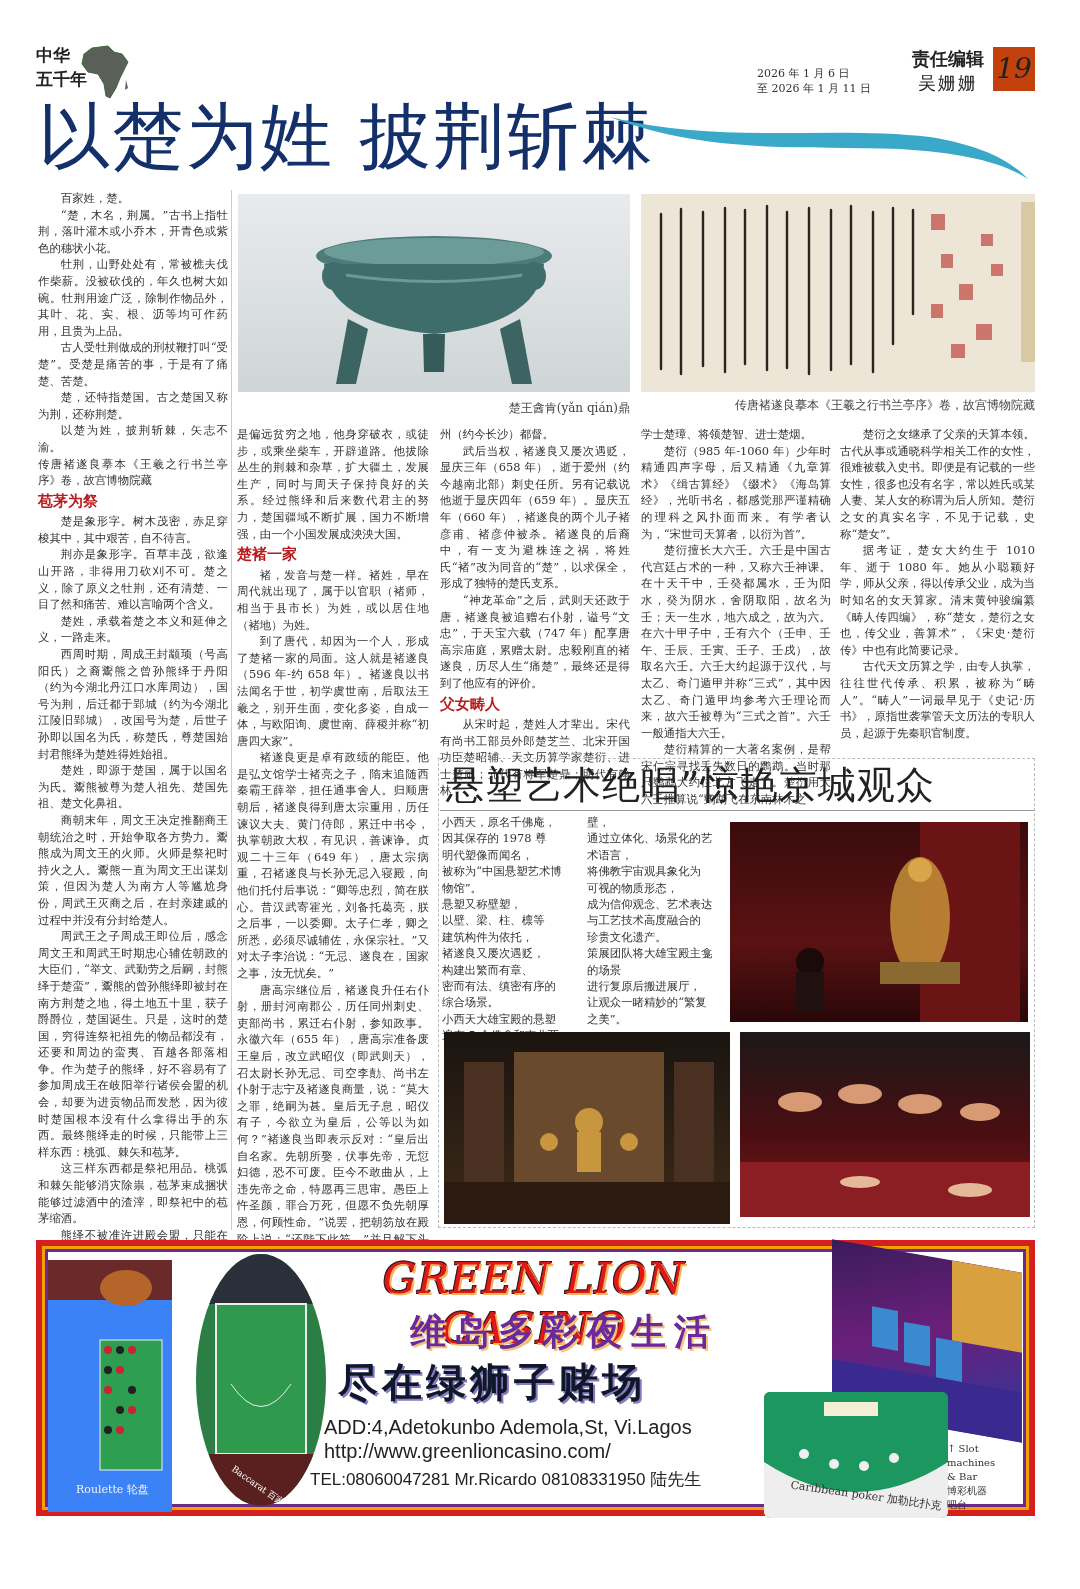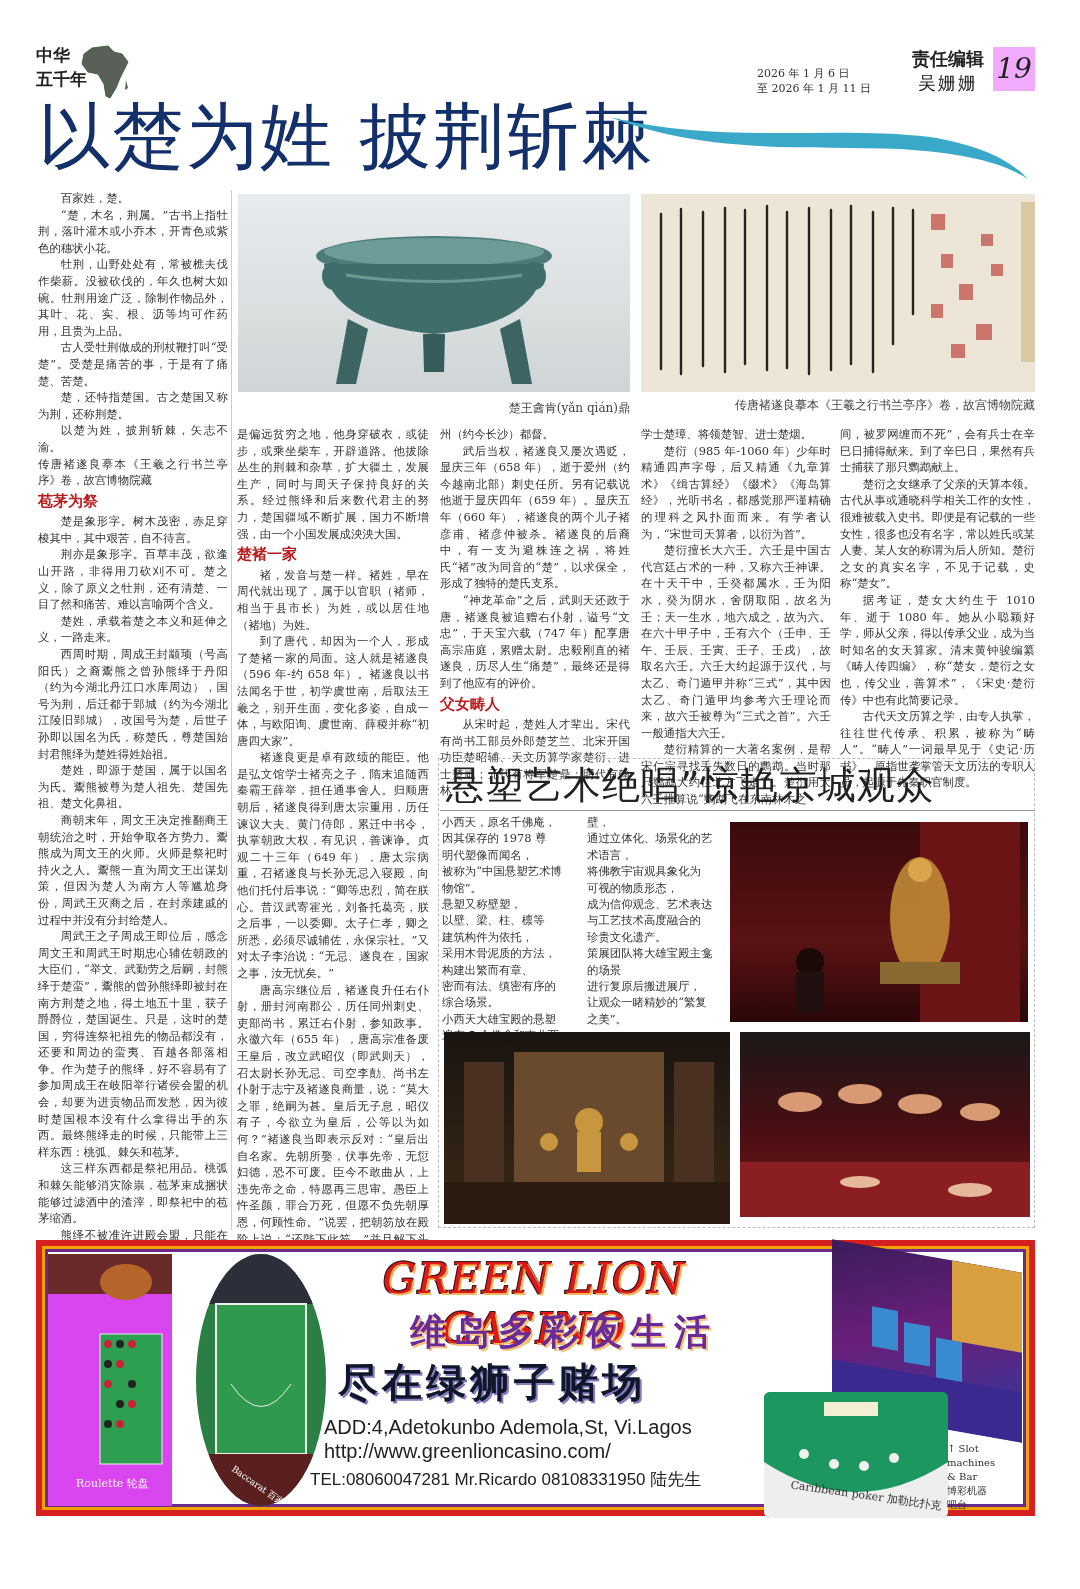--- a/index.html
+++ b/index.html
@@ -6,21 +6,21 @@
 body{width:1080px;height:1589px;background:#fff;position:relative;overflow:hidden;font-family:"DejaVu Serif","Liberation Serif",serif;color:#2a2a2a}
 .abs{position:absolute}
 .col{position:absolute;font-size:11.4px;line-height:16.6px;text-align:justify;color:#333;white-space:normal}
 .col p{text-indent:2em}
 .col p.noind{text-indent:0}
 .sub{font-family:"DejaVu Sans","Liberation Sans",sans-serif;font-weight:bold;color:#b91c1c;font-size:15px;text-align:left;text-indent:0 !important;margin:4px 0 4px}
 .logo-text{font-family:"DejaVu Sans","Liberation Sans",sans-serif;font-weight:bold;font-size:17px;line-height:22px;color:#222}
 .headline{font-family:"DejaVu Sans","Liberation Sans",sans-serif;font-weight:400;font-size:72px;color:#13306b;letter-spacing:2px}
 .date{font-size:11px;line-height:15px;color:#333}
 .editor{font-family:"DejaVu Sans","Liberation Sans",sans-serif;font-size:18px;font-weight:bold;color:#222;line-height:22px;text-align:center}
-.pageno{background:#f0abfc;color:#222;font-style:italic;font-size:28px;text-align:center;line-height:44px;font-family:"DejaVu Serif",serif}
+.pageno{background:#c2410c;color:#222;font-style:italic;font-size:28px;text-align:center;line-height:44px;font-family:"DejaVu Serif",serif}
 .photo{position:absolute;overflow:hidden}
 .caption{font-size:12px;color:#444;text-align:right;position:absolute}
 .dashed-box{position:absolute;border:1px dashed #bbb}
 .box-title{font-family:"DejaVu Sans","Liberation Sans",sans-serif;font-size:38px;color:#222;letter-spacing:1px}
 .poem{position:absolute;font-size:11.4px;line-height:16.4px;color:#333}
 .ad{position:absolute;left:36px;top:1240px;width:999px;height:276px;border:6px solid #d61f1f;background:#fff;
   box-shadow:0 0 0 3px #f2a200 inset, 0 0 0 6px #6a2a8a inset}
 .ad-title{font-family:"DejaVu Serif",serif;font-weight:400;font-style:italic;font-size:42px;color:#e01818;letter-spacing:1px;
   text-shadow:2px 2px 0 #f5b55a, -1px -1px 0 #3a1a1a, 1px -1px 0 #3a1a1a, -1px 1px 0 #3a1a1a}
 .ad-cn1{font-family:"DejaVu Serif",serif;font-weight:bold;font-size:36px;color:#6a2a9a;letter-spacing:8px;text-shadow:2px 2px 0 #f3c47a}
@@ -138,40 +138,39 @@
 </div>
 
 <div class="col" style="left:641px;top:426px;width:190px">
   <p class="noind">学士楚璋、将领楚智、进士楚烟。</p>
   <p>楚衍（985 年-1060 年）少年时精通四声字母，后又精通《九章算术》《缉古算经》《缀术》《海岛算经》，光听书名，都感觉那严谨精确的理科之风扑面而来。有学者认为，“宋世司天算者，以衍为首”。</p>
   <p>楚衍擅长大六壬。六壬是中国古代宫廷占术的一种，又称六壬神课。在十天干中，壬癸都属水，壬为阳水，癸为阴水，舍阴取阳，故名为壬；天一生水，地六成之，故为六。在六十甲子中，壬有六个（壬申、壬午、壬辰、壬寅、壬子、壬戌），故取名六壬。六壬大约起源于汉代，与太乙、奇门遁甲并称“三式”，其中因太乙、奇门遁甲均参考六壬理论而来，故六壬被尊为“三式之首”。六壬一般通指大六壬。</p>
   <p>楚衍精算的一大著名案例，是帮宋仁宗寻找丢失数日的鹦鹉。当时那只鹦鹉大约往北方飞走了。楚衍用大六壬推算说“鹦鹉飞在东南林木之</p>
 </div>
 
 <div class="col" style="left:840px;top:426px;width:195px">
-  <p class="noind">间，被罗网缠而不死”，会有兵士在辛巳日捕得献来。到了辛巳日，果然有兵士捕获了那只鹦鹉献上。</p>
   <p>楚衍之女继承了父亲的天算本领。古代从事或通晓科学相关工作的女性，很难被载入史书。即便是有记载的一些女性，很多也没有名字，常以姓氏或某人妻、某人女的称谓为后人所知。楚衍之女的真实名字，不见于记载，史称“楚女”。</p>
   <p>据考证，楚女大约生于 1010 年、逝于 1080 年。她从小聪颖好学，师从父亲，得以传承父业，成为当时知名的女天算家。清末黄钟骏编纂《畴人传四编》，称“楚女，楚衍之女也，传父业，善算术”，《宋史·楚衍传》中也有此简要记录。</p>
   <p>古代天文历算之学，由专人执掌，往往世代传承、积累，被称为“畴人”。“畴人”一词最早见于《史记·历书》，原指世袭掌管天文历法的专职人员，起源于先秦职官制度。</p>
 </div>
 
 <div class="dashed-box" style="left:438px;top:758px;width:597px;height:470px"></div>
 <div class="abs box-title" style="left:446px;top:760px;line-height:50px">悬塑艺术绝唱”惊艳京城观众</div>
 <div class="abs" style="left:440px;top:810px;width:595px;height:1px;background:#999"></div>
 
 <div class="poem" style="left:442px;top:814px;width:145px">
   <div>小西天，原名千佛庵，</div>
   <div>因其保存的 1978 尊</div>
   <div>明代塑像而闻名，</div>
   <div>被称为“中国悬塑艺术博</div>
   <div>物馆”。</div>
   <div>悬塑又称壁塑，</div>
   <div>以壁、梁、柱、檩等</div>
   <div>建筑构件为依托，</div>
-  <div>采用木骨泥质的方法，</div>
+  <div>褚遂良又屡次遇贬，</div>
   <div>构建出繁而有章、</div>
   <div>密而有法、缜密有序的</div>
   <div>综合场景。</div>
   <div>小西天大雄宝殿的悬塑</div>
   <div>遍布 5 个佛龛和南北两</div>
 </div>
 <div class="poem" style="left:587px;top:814px;width:140px">
   <div>壁，</div>
   <div>通过立体化、场景化的艺</div>
   <div>术语言，</div>
@@ -221,21 +220,21 @@
       </g>
     <rect x="0" y="130" width="290" height="55" fill="#8a1e22"></rect>
     <g fill="#e6b89a">
         <ellipse cx="120" cy="150" rx="20" ry="6"></ellipse>
         <ellipse cx="230" cy="158" rx="22" ry="7"></ellipse>
       </g>
   </svg>
 </div>
 
 <div class="ad">
-  <div class="photo" style="left:6px;top:8px;width:124px;height:252px;background:#d946ef">
+  <div class="photo" style="left:6px;top:14px;width:124px;height:252px;background:#3b82f6">
     <svg width="146" height="252" viewBox="0 0 146 252">
       <rect x="0" y="0" width="146" height="40" fill="#6a2a2a"></rect>
       <ellipse cx="78" cy="28" rx="26" ry="18" fill="#b5652a"></ellipse>
       <rect x="52" y="80" width="62" height="130" fill="#2e9e50" stroke="#eee" stroke-width="1"></rect>
       <g fill="#c23">
         <circle cx="60" cy="90" r="4"></circle>
           <circle cx="84" cy="90" r="4"></circle>
           <circle cx="72" cy="110" r="4"></circle>
         <circle cx="60" cy="130" r="4"></circle>
           <circle cx="84" cy="150" r="4"></circle>

